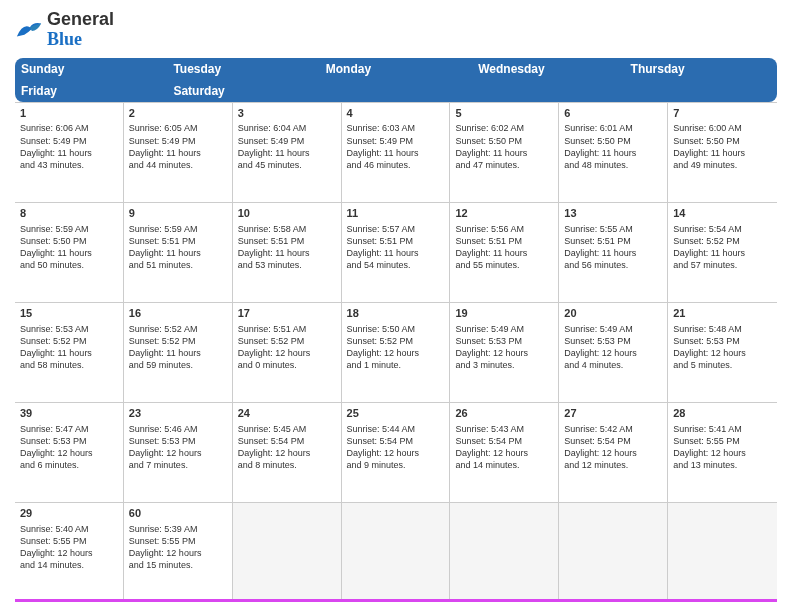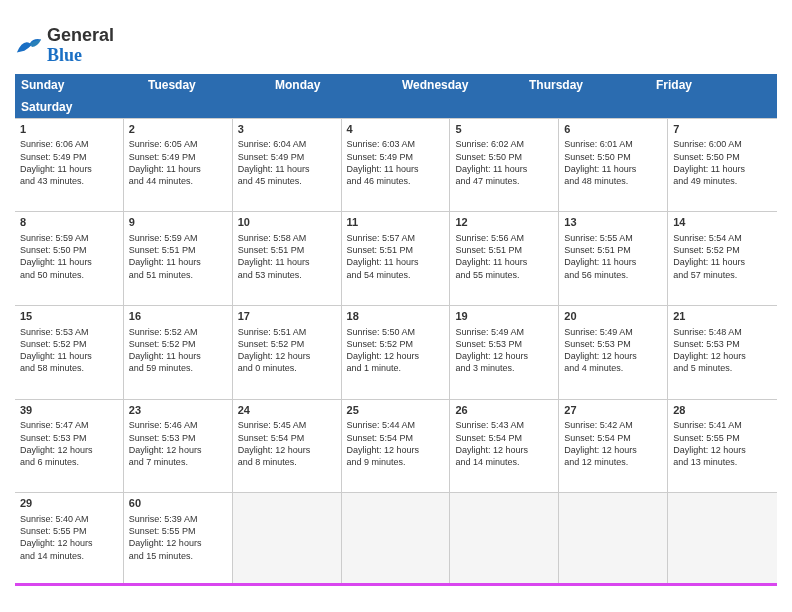--- a/index.html
+++ b/index.html
@@ -6,21 +6,21 @@
     body {
       font-family: Arial, sans-serif;
       background: #fff;
       width: 792px;
       height: 612px;
       overflow: hidden;
     }
     .page {
       width: 792px;
       height: 612px;
-      padding: 26px 15px;
+      padding: 10px 15px;
       display: flex;
       flex-direction: column;
     }
     .header {
       display: flex;
       justify-content: space-between;
       align-items: flex-start;
       margin-bottom: 8px;
     }
     .logo {
@@ -55,22 +55,23 @@
       font-size: 15px;
       color: #333;
     }
     .calendar {
       flex: 1;
       display: flex;
       flex-direction: column;
     }
     .cal-header {
       display: grid;
-      grid-template-columns: repeat(6, 1fr);
+      grid-template-columns: repeat(5, 1fr);
       background: #2b6cb0;
+      border-radius: 8px;
     }
     .cal-header-cell {
       color: #fff;
       font-size: 12px;
       font-weight: bold;
       padding: 4px 6px;
       text-align: left;
     }
     .cal-body {
       display: grid;

